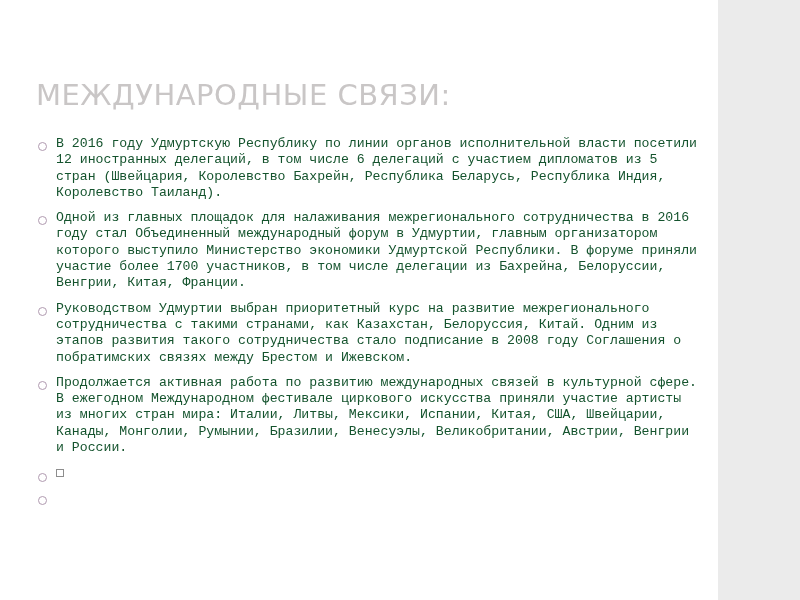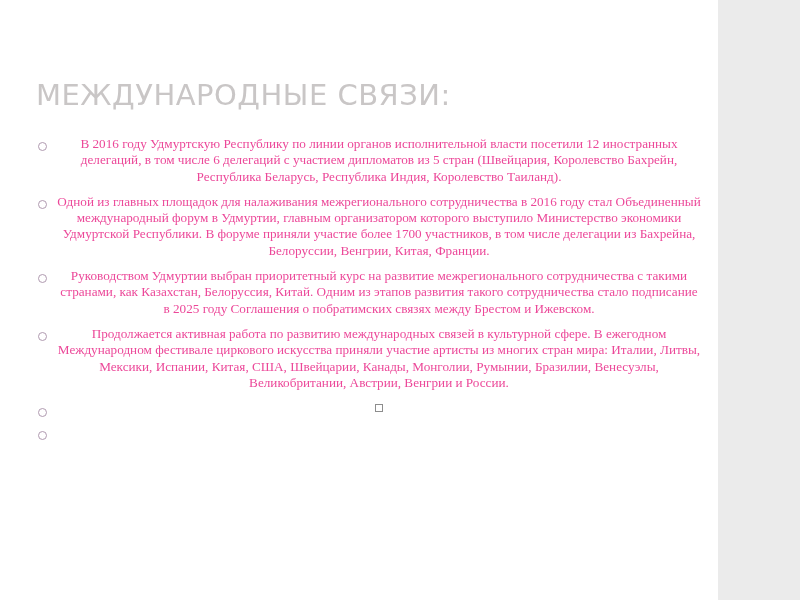--- a/index.html
+++ b/index.html
@@ -77,23 +77,23 @@
     border: 1.5px solid #b09ab0;
     border-radius: 50%;
     background: transparent;
     margin-left: 2px;
     vertical-align: middle;
   }
   .bullet-text {
     flex: 1 1 auto;
     font-size: 13.2px;
     line-height: 16.3px;
-    color: #ec4899;
-    text-align: center;
-    font-family: Liberation Serif, serif;
+    color: #14532d;
+    text-align: left;
+    font-family: Liberation Mono, monospace;
   }
   .sub-marker-row {
     display: flex;
     align-items: flex-start;
     margin-bottom: 2px;
   }
   .sub-marker {
     flex: 0 0 auto;
     width: 20px;
     padding-top: 2px;
@@ -139,21 +139,21 @@
       </div>
 
 
       <div class="bullet-row">
         <div class="bullet-marker"><span class="ring"></span></div>
         <div class="bullet-text">Одной из главных площадок для налаживания межрегионального сотрудничества в 2016 году стал Объединенный международный форум в Удмуртии, главным организатором которого выступило Министерство экономики Удмуртской Республики. В форуме приняли участие более 1700 участников, в том числе делегации из Бахрейна, Белоруссии, Венгрии, Китая, Франции.</div>
       </div>
 
       <div class="bullet-row">
         <div class="bullet-marker"><span class="ring"></span></div>
-        <div class="bullet-text">Руководством Удмуртии выбран приоритетный курс на развитие межрегионального сотрудничества с такими странами, как Казахстан, Белоруссия, Китай. Одним из этапов развития такого сотрудничества стало подписание в 2025 году Соглашения о побратимских связях между Брестом и Ижевском.</div>
+        <div class="bullet-text">Руководством Удмуртии выбран приоритетный курс на развитие межрегионального сотрудничества с такими странами, как Казахстан, Белоруссия, Китай. Одним из этапов развития такого сотрудничества стало подписание в 2008 году Соглашения о побратимских связях между Брестом и Ижевском.</div>
       </div>
 
       <div class="bullet-row">
         <div class="bullet-marker"><span class="ring"></span></div>
         <div class="bullet-text">Продолжается активная работа по развитию международных связей в культурной сфере. В ежегодном Международном фестивале циркового искусства приняли участие артисты из многих стран мира: Италии, Литвы, Мексики, Испании, Китая, США, Швейцарии, Канады, Монголии, Румынии, Бразилии, Венесуэлы, Великобритании, Австрии, Венгрии и России.</div>
       </div>
 
       <div class="sub-marker-row">
         <div class="sub-marker"><span class="ring"></span></div>
         <div class="bullet-text">

